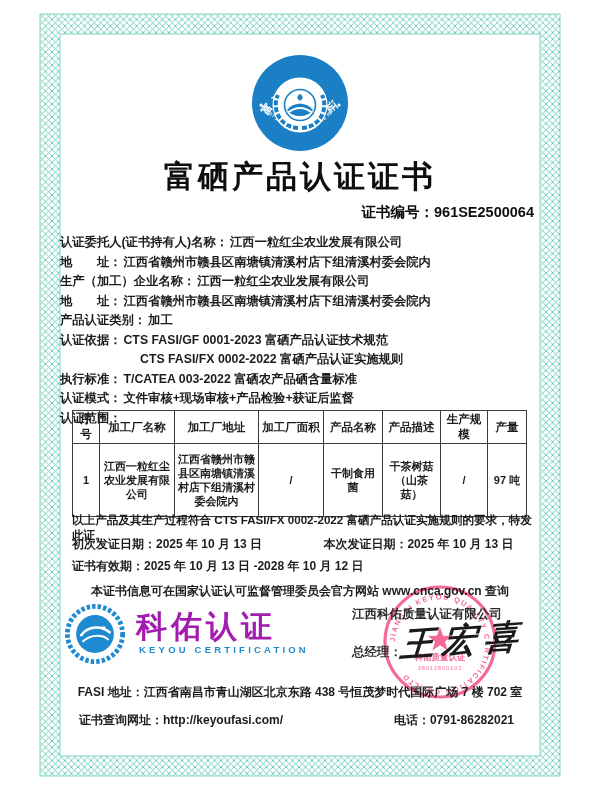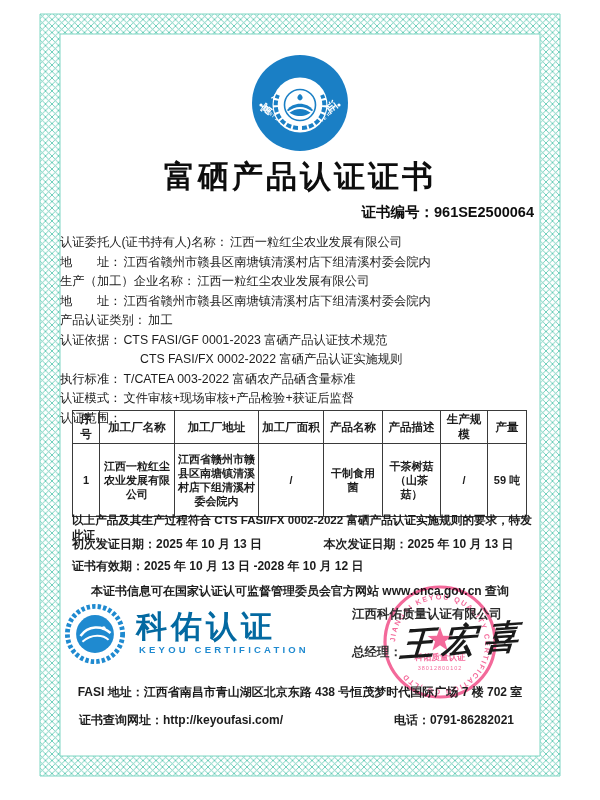--- a/index.html
+++ b/index.html
@@ -11,40 +11,40 @@
   .abs{position:absolute;}
   
   .border-svg{left:0;top:0;width:600px;height:800px;pointer-events:none;}
   
   .badge{left:251px;top:54px;width:98px;height:98px;}
   
   .title{left:0;top:156px;width:100%;text-align:center;font-size:31px;font-weight:800;
          letter-spacing:3px;color:#0d0d0d;}
   .certno{top:203px;right:66px;font-size:14.5px;font-weight:800;color:#0d0d0d;}
   
-  .info{left:60px;top:233px;width:486px;font-size:12.3px;font-weight:400;line-height:19.5px;}
+  .info{left:60px;top:233px;width:486px;font-size:12.3px;font-weight:700;line-height:19.5px;}
   .iline{white-space:pre-wrap;}
   .iline .lbl{margin-right:2px;}
   .indent{padding-left:80px;}
   
   table.scope{left:72px;top:410px;position:absolute;border-collapse:collapse;table-layout:fixed;
               width:454px;font-weight:600;}
   table.scope th,table.scope td{border:1px solid #3a3a3a;text-align:center;vertical-align:middle;
               padding:1px 2px;overflow:hidden;}
   table.scope th{font-size:11.5px;height:26px;font-weight:700;}
   table.scope td{font-size:11px;height:70px;line-height:14px;}
   
   .statement{left:72px;top:513px;width:460px;font-size:11.6px;font-weight:700;}
   .dates1{left:72px;top:536px;font-size:12px;font-weight:700;}
   .dates1 .d2{margin-left:58px;}
   .dates2{left:72px;top:558px;font-size:12px;font-weight:700;}
   .querynote{left:0;top:583px;width:100%;text-align:center;font-size:12px;font-weight:700;}
   
   .keyou-emblem{left:64px;top:603px;width:62px;height:62px;}
-  .keyou-name{left:136px;top:606px;font-size:31px;font-weight:800;color:#0369a1;letter-spacing:4px;}
+  .keyou-name{left:136px;top:606px;font-size:31px;font-weight:800;color:#a21caf;letter-spacing:4px;}
   .keyou-sub{left:139px;top:644px;font-size:9.5px;font-weight:700;color:#1f8ad0;letter-spacing:3.2px;}
   .issuer{left:352px;top:606px;width:170px;font-size:12.5px;font-weight:600;color:#2b2b2b;}
   .mgr{left:352px;top:644px;font-size:12.5px;font-weight:600;color:#333;}
   .sig{left:400px;top:618px;font-size:34px;font-weight:700;font-style:italic;
        font-family:"DejaVu Serif","Liberation Serif",serif;color:#1a1a1a;letter-spacing:8px;
        transform:rotate(-4deg) skewX(-8deg);}
   .stamp{left:380px;top:584px;width:120px;height:120px;opacity:.88;mix-blend-mode:multiply;}
   .fasi{left:0;top:684px;width:100%;text-align:center;font-size:12px;font-weight:600;}
   .queryline{left:79px;top:712px;width:435px;display:flex;justify-content:space-between;
              font-size:12px;font-weight:600;}
@@ -133,21 +133,21 @@
       <th>产量</th>
     </tr>
     <tr>
       <td>1</td>
       <td>江西一粒红尘农业发展有限公司</td>
       <td>江西省赣州市赣县区南塘镇清溪村店下组清溪村委会院内</td>
       <td>/</td>
       <td>干制食用菌</td>
       <td>干茶树菇（山茶菇）</td>
       <td>/</td>
-      <td>59 吨</td>
+      <td>97 吨</td>
     </tr>
   </tbody>
     </table>
 
   <div class="abs statement">以上产品及其生产过程符合 CTS FASI/FX 0002-2022 富硒产品认证实施规则的要求，特发此证。</div>
   <div class="abs dates1">
     <span>初次发证日期：2025 年 10 月 13 日</span>
     <span class="d2">本次发证日期：2025 年 10 月 13 日</span>
   </div>
   <div class="abs dates2">证书有效期：2025 年 10 月 13 日 -2028 年 10 月 12 日</div>

